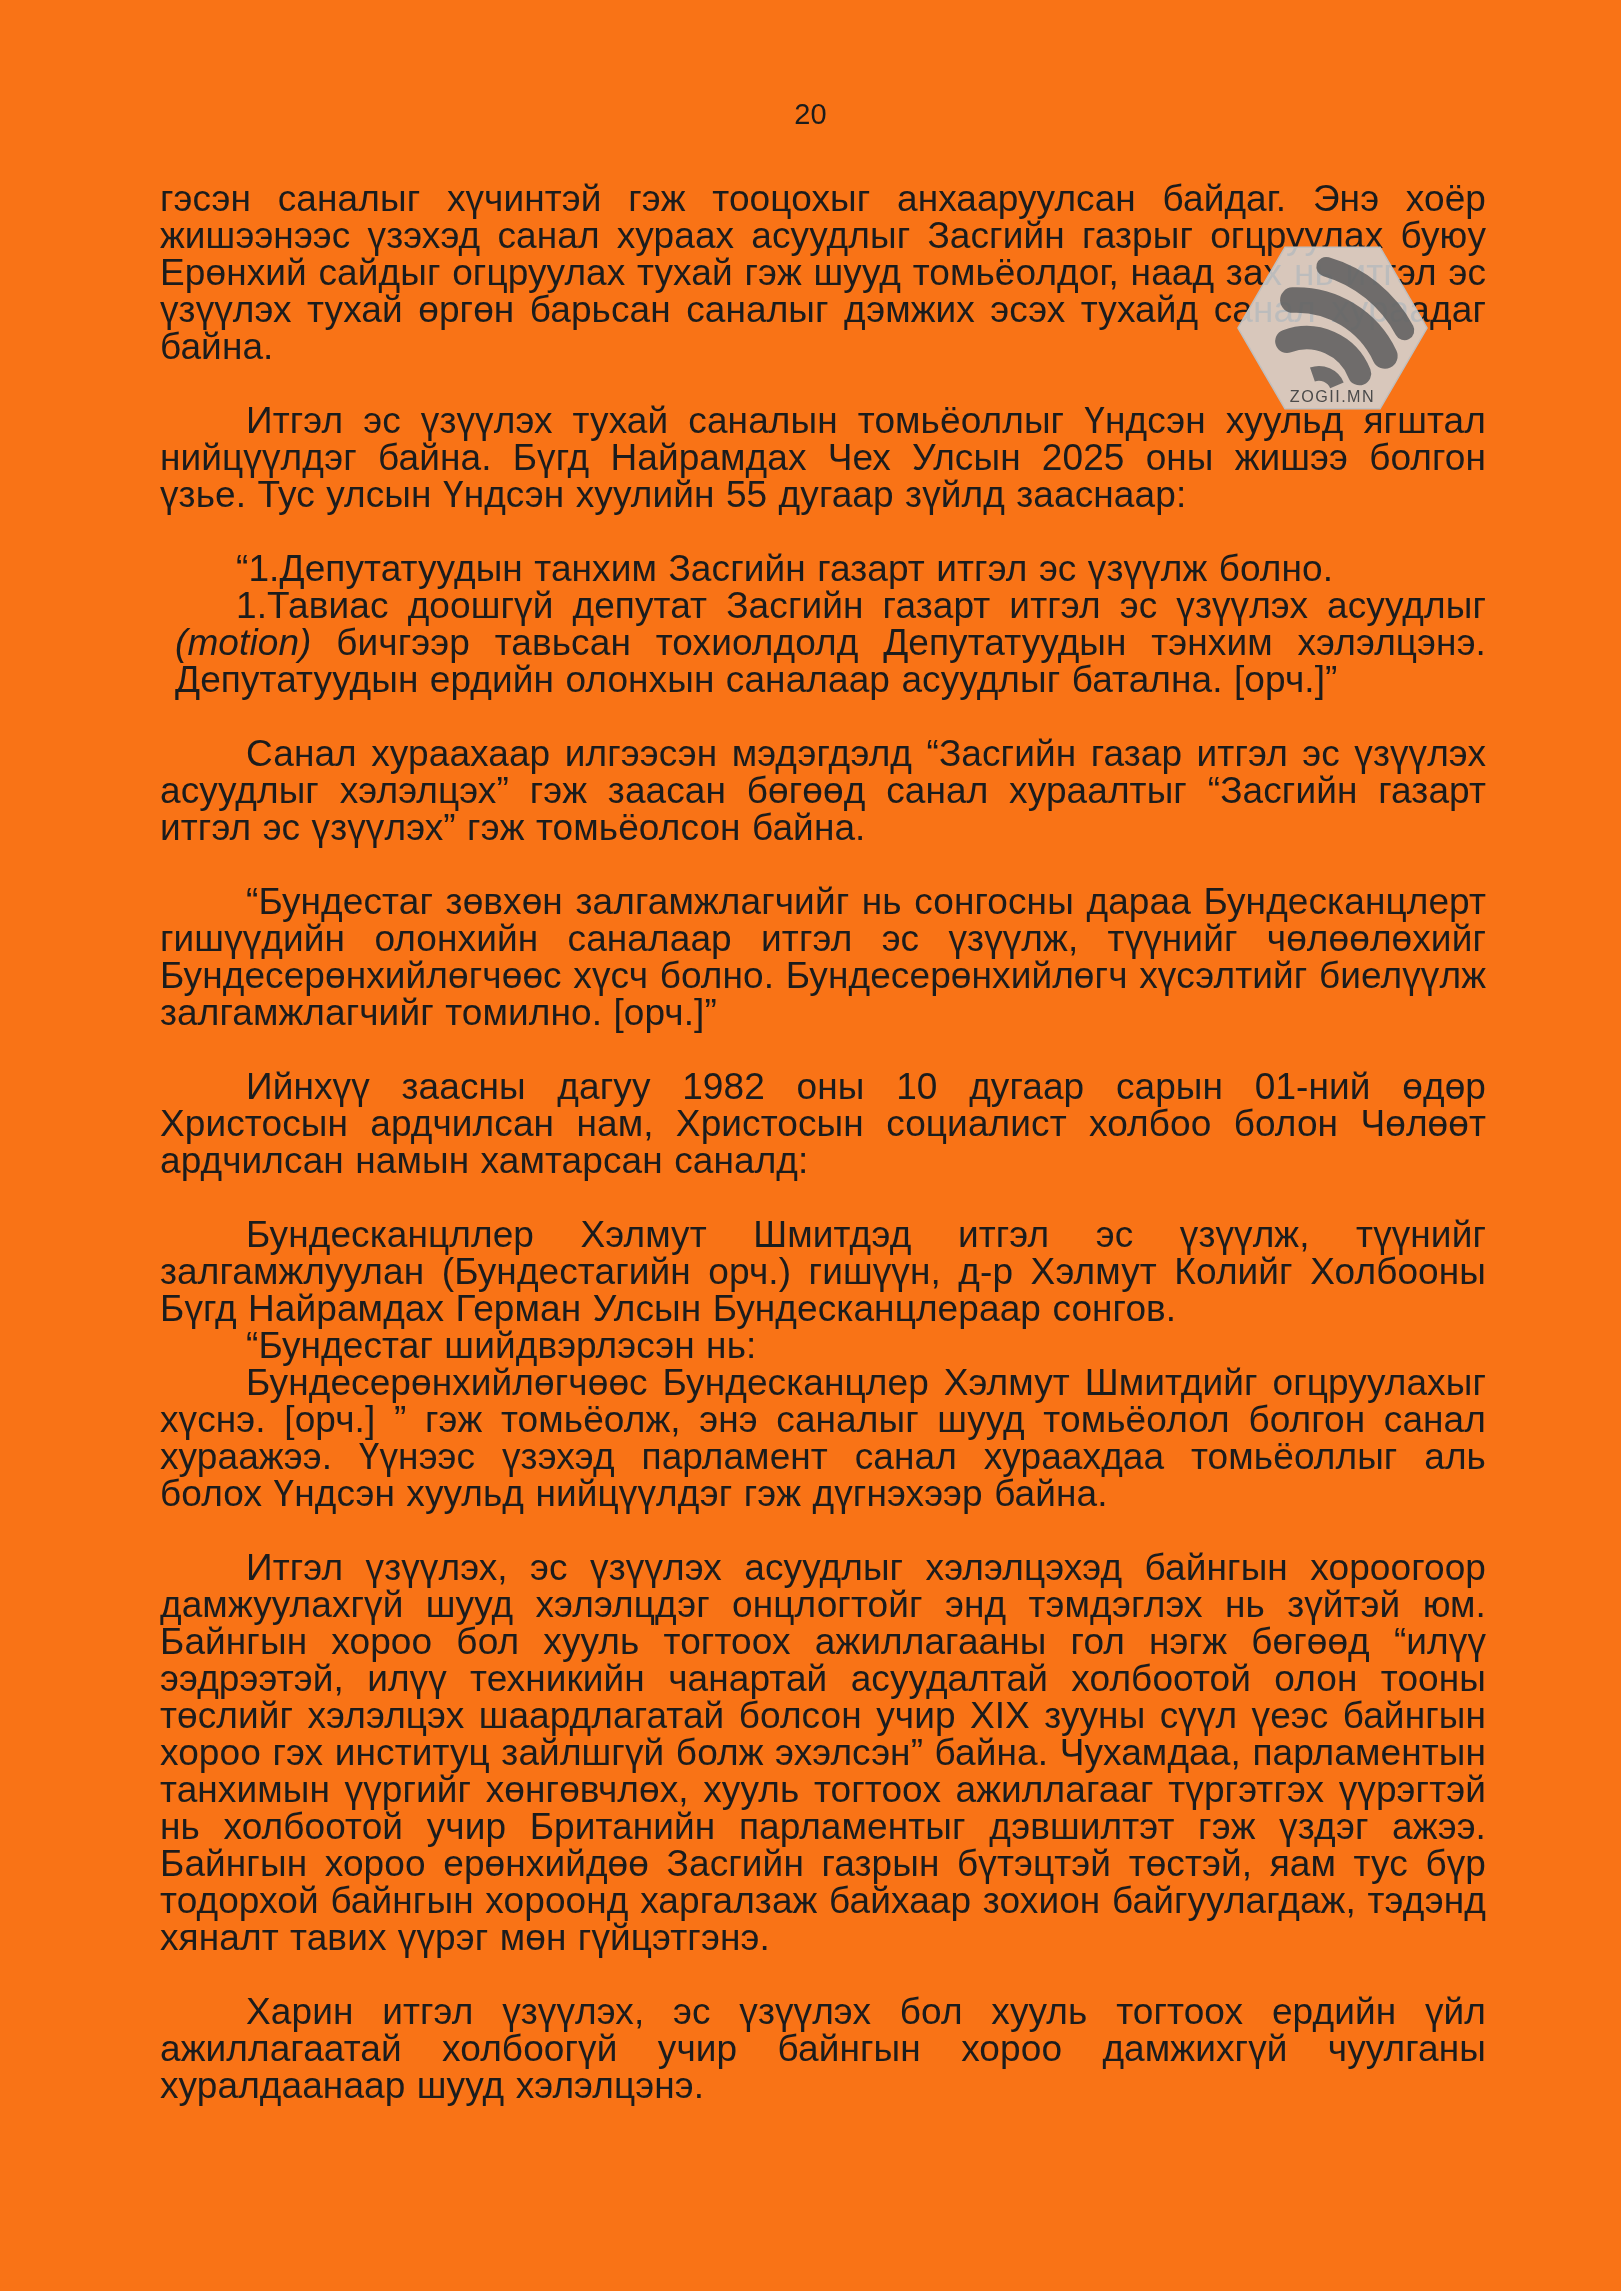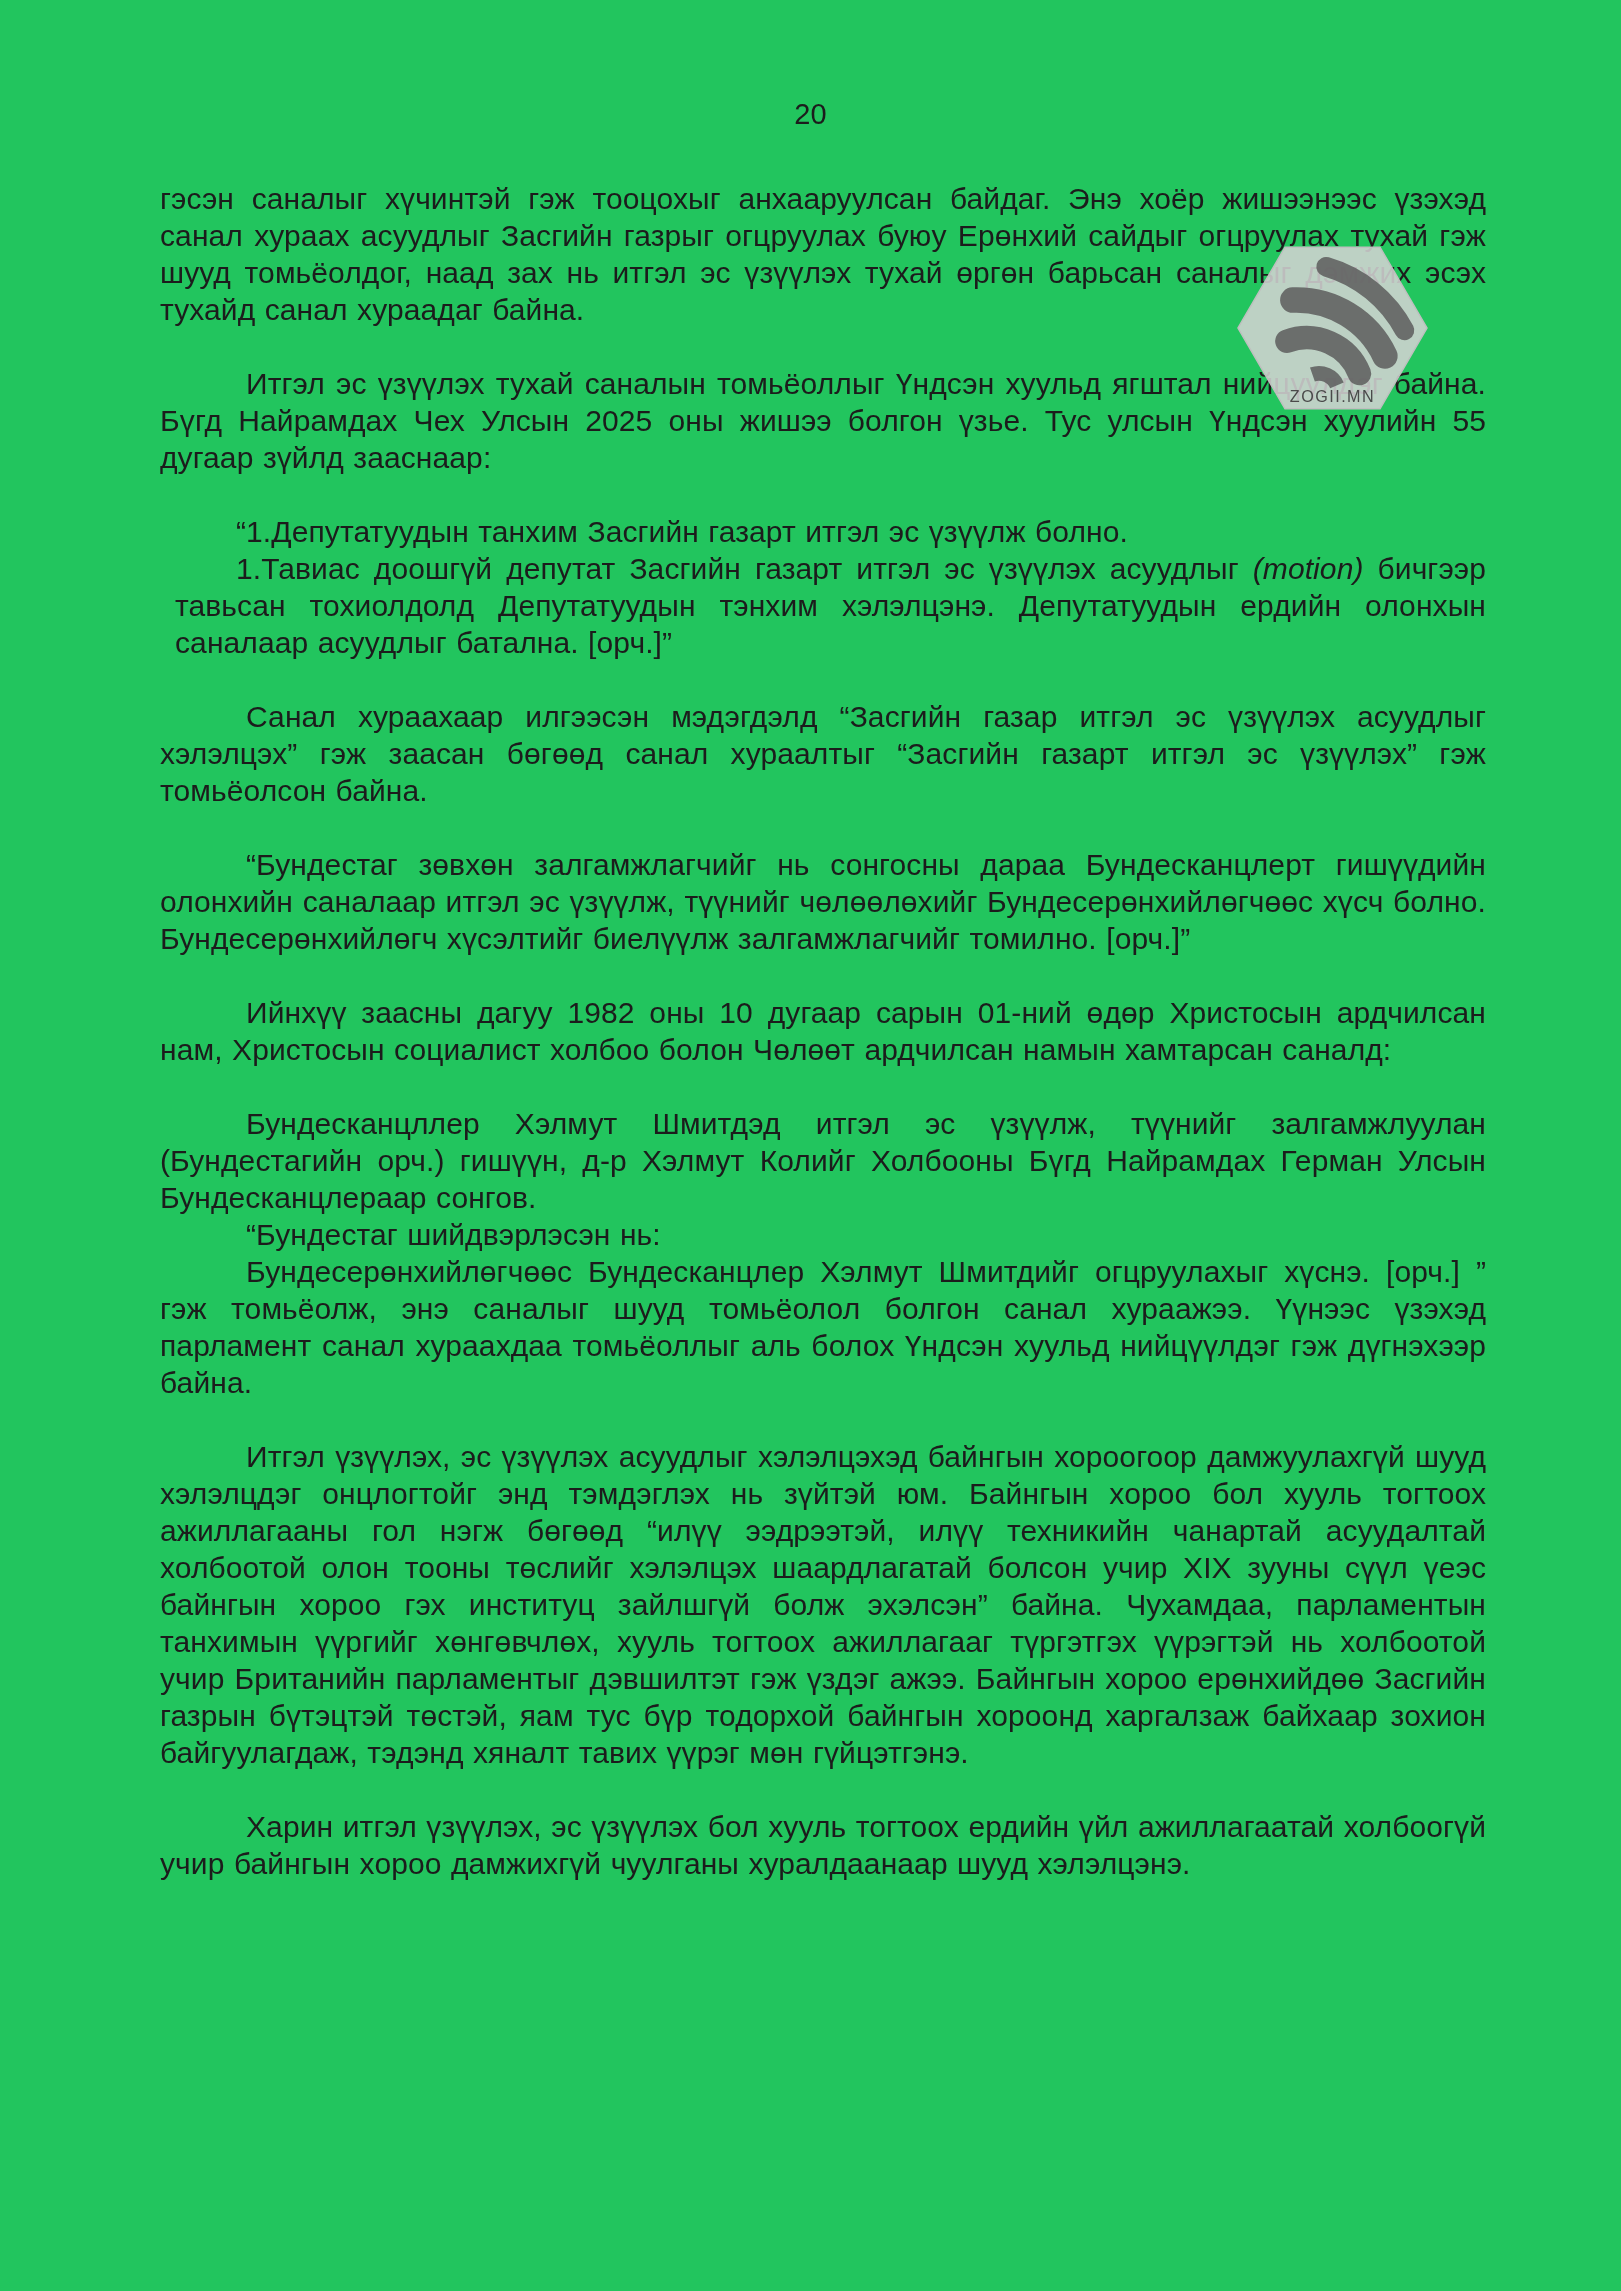--- a/index.html
+++ b/index.html
@@ -1,39 +1,39 @@
 <!DOCTYPE html>
 <html><head>
 <meta charset="utf-8">
 <style>
   html, body { margin: 0; padding: 0; background: #e8e8e8; }
   .page {
     position: relative;
     width: 1621px;
     height: 2292px;
-    background: #22c55e;
+    background: #f97316;
     font-family: "Liberation Sans", sans-serif;
     color: #1c1c1c;
     overflow: hidden;
   }
   .page-number {
     position: absolute;
     top: 98px;
     left: 0;
     width: 100%;
     text-align: center;
     font-size: 29px;
     line-height: 33px;
   }
   .body-text {
     position: absolute;
     top: 180px;
     left: 160px;
     width: 1326px;
-    font-size: 30px;
+    font-size: 37px;
     line-height: 37px;
     text-align: justify;
     letter-spacing: 0.1px;
     word-spacing: 1px;
   }
   .para { margin: 0; }
   .gap { margin-bottom: 37px; }
   .ind { text-indent: 86px; }
   .ind-q { text-indent: 61px; margin-left: 15px; }
   .para em { }

